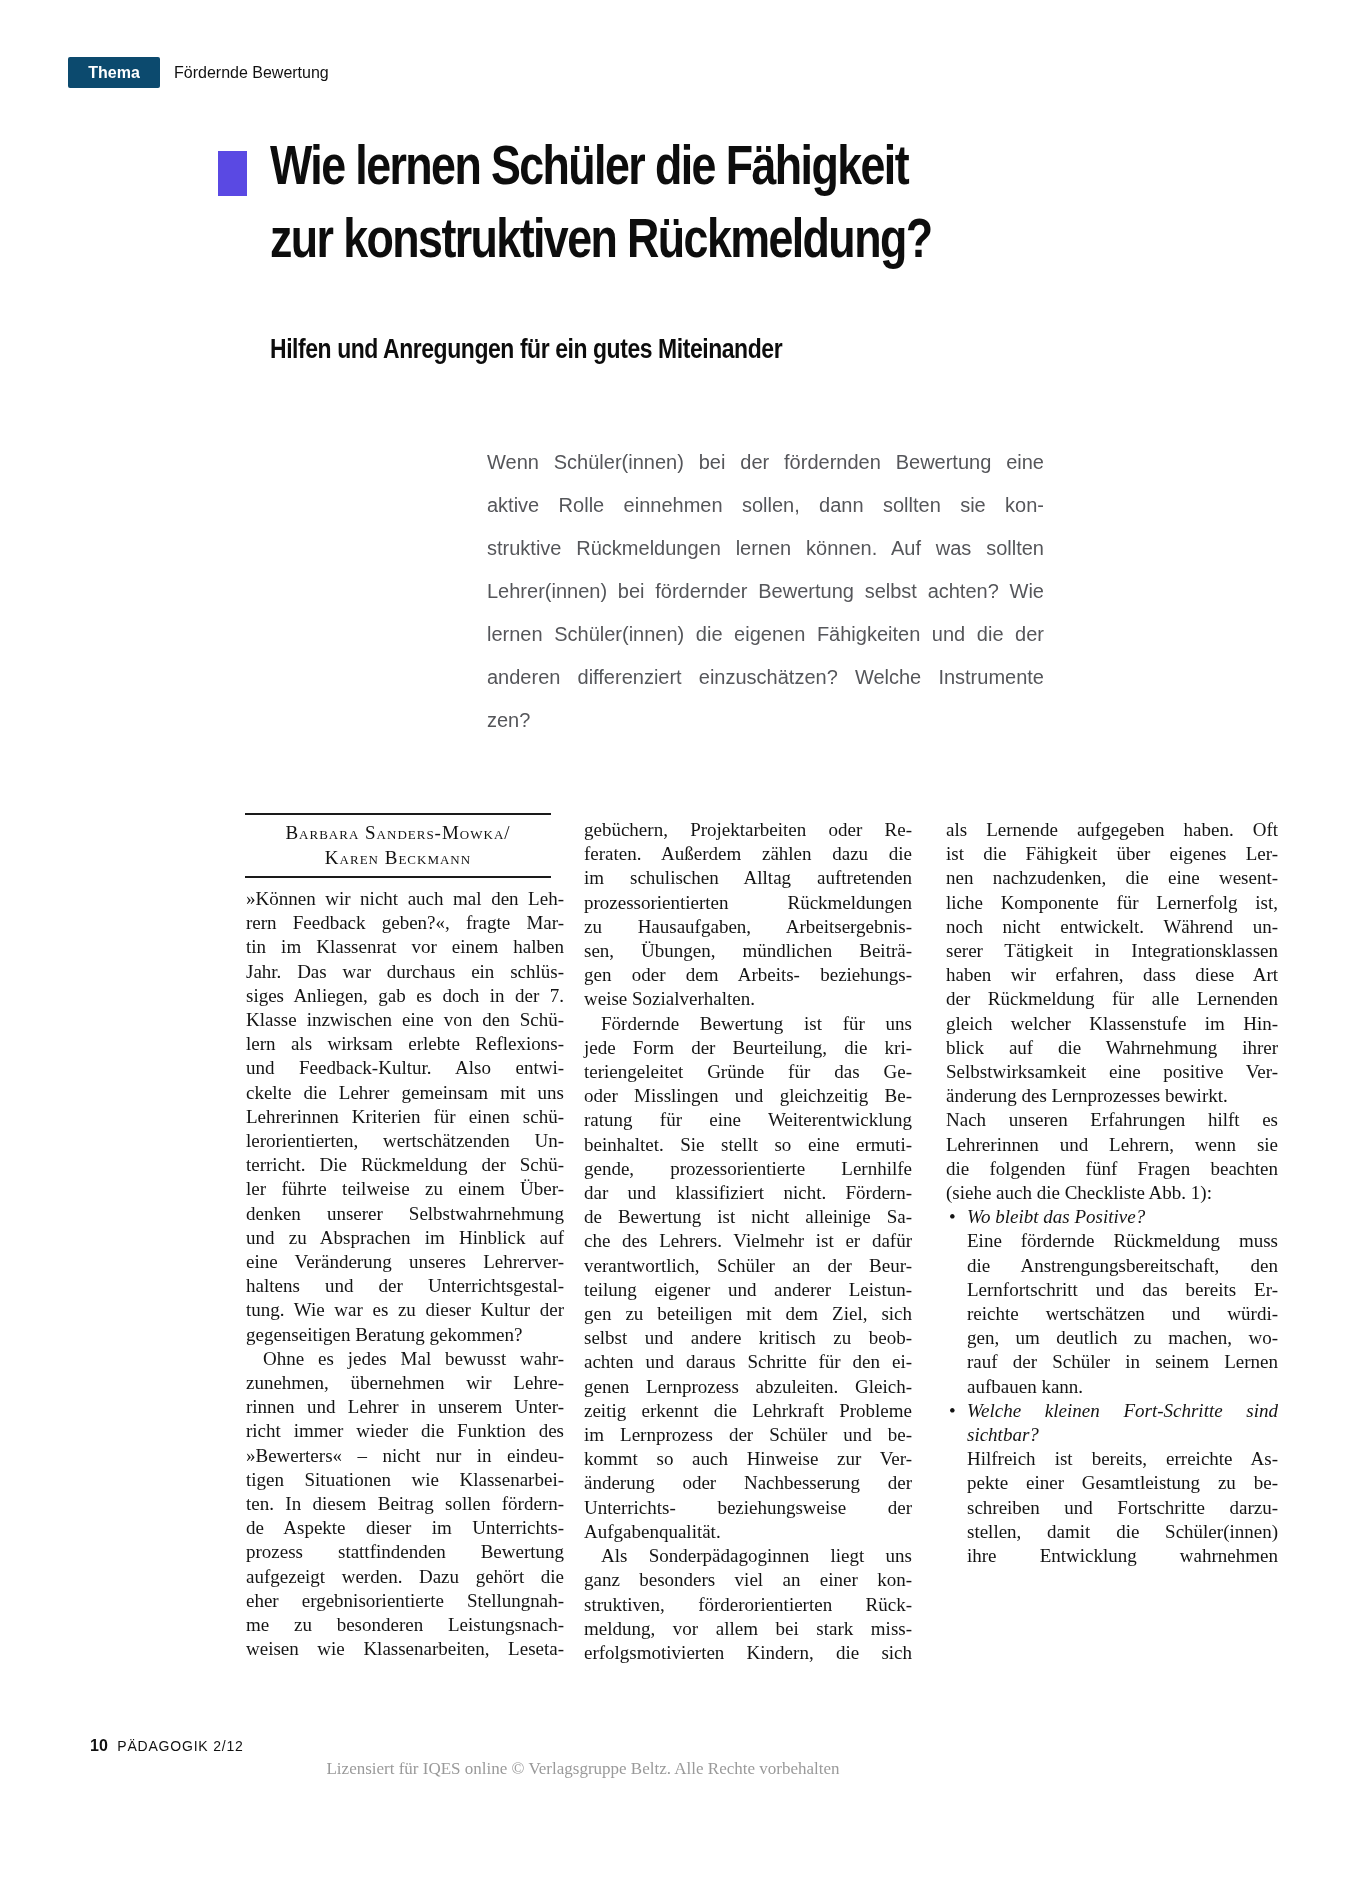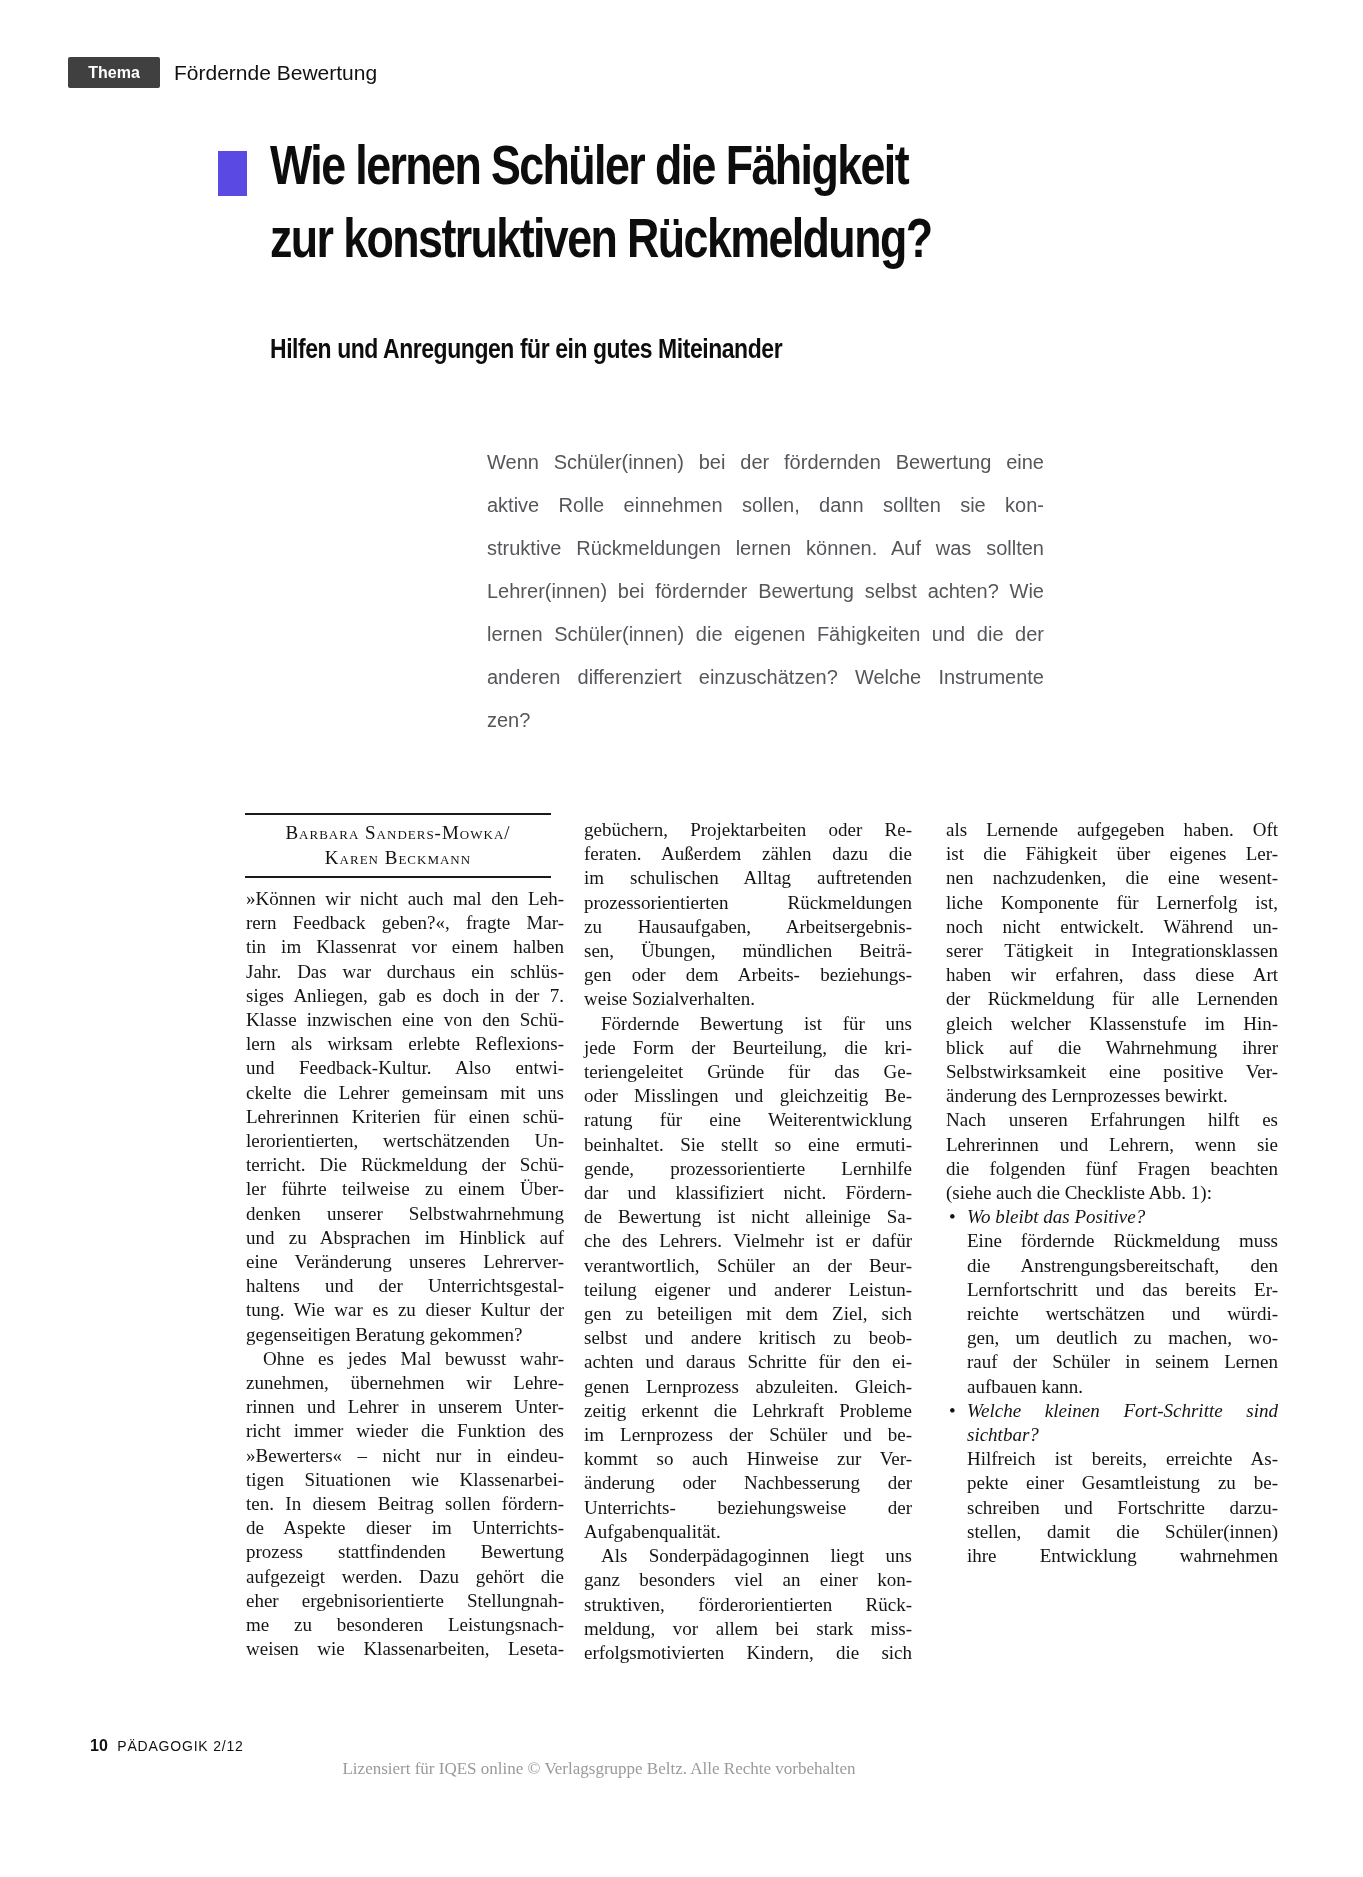--- a/index.html
+++ b/index.html
@@ -8,27 +8,27 @@
     background:#ffffff;
     position:relative;
     overflow:hidden;
     font-family:"Liberation Serif",serif;
     color:#161616;
   }
   
   .kicker{position:absolute;left:68px;top:57px;display:flex;align-items:center;}
   .kicker-badge{
     display:inline-block;width:92px;height:31px;line-height:31px;
-    background:#404040;color:#fff;text-align:center;
+    background:#0c4a6e;color:#fff;text-align:center;
     font-family:"Liberation Sans",sans-serif;font-weight:700;font-size:16px;
     border-radius:2px;
   }
   .kicker-label{
     margin-left:14px;font-family:"Liberation Sans",sans-serif;
-    font-size:21px;color:#111;
+    font-size:16px;color:#111;
   }
   
   .title-square{position:absolute;left:218px;top:151px;width:29px;height:45px;background:#5a49e3;}
   .title-block{position:absolute;left:270px;top:128px;}
   .title-line{
     font-family:"Liberation Sans",sans-serif;font-weight:700;
     font-size:56px;line-height:73px;letter-spacing:-2px;color:#0d0d0d;
     transform:scaleX(0.80);transform-origin:left center;white-space:nowrap;
   }
   .subtitle{
@@ -69,21 +69,21 @@
   .subhead{
     font-family:"Liberation Sans",sans-serif;font-weight:700;
     font-size:22px;line-height:27px;letter-spacing:-0.3px;
     text-align:center;color:#0d0d0d;margin:22px 0 24px;
   }
   
   .page-footer{position:absolute;left:90px;top:1737px;font-family:"Liberation Sans",sans-serif;color:#111;}
   .page-number{font-weight:700;font-size:16px;}
   .journal{font-size:14px;letter-spacing:0.8px;margin-left:5px;}
   .license{
-    position:absolute;left:16px;top:1759px;width:1166px;text-align:center;
+    position:absolute;left:0;top:1759px;width:1166px;text-align:center;
     font-family:"Liberation Serif",serif;font-size:17px;color:#9a9a9a;
   }
 </style>
 </head>
 <body>
 
 <div class="kicker">
   <span class="kicker-badge">Thema</span>
   <span class="kicker-label">Fördernde Bewertung</span>
 </div>

